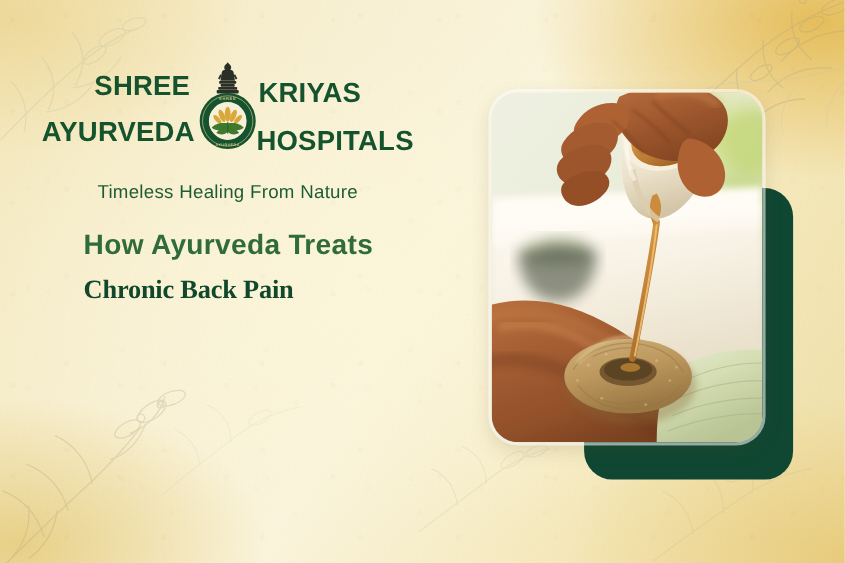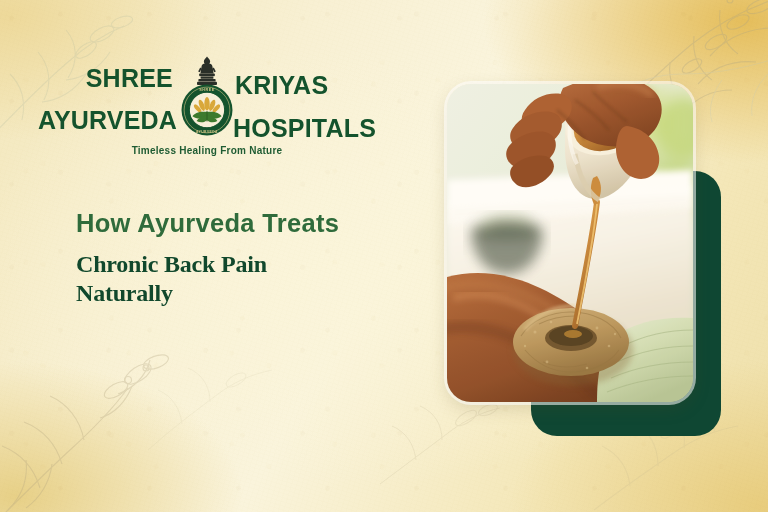--- a/index.html
+++ b/index.html
@@ -52,21 +52,21 @@
   .bot-tr{ right:-26px; top:-30px; width:270px; height:200px; opacity:.30; }
   .bot-bl{ left:-12px; bottom:-18px; width:230px; height:190px; opacity:.30; }
   .bot-br{ right:6px;  bottom:-6px;  width:190px; height:150px; opacity:.26; }
   .bot-mid{ left:370px; bottom:20px; width:140px; height:120px; opacity:.20; }
   .bot-ml{ left:140px; top:330px; width:150px; height:130px; opacity:.14; }
 
   
   .logo-block{
     position:absolute; left:62px; top:58px;
     width:290px; height:108px;
-    display:flex; flex-direction:column; align-items:center;
+    display:flex; flex-direction:column; align-items:center;gap:20px;
   }
   .logo-main{
     position:relative;
     width:290px; height:82px;
     display:flex; align-items:center; justify-content:center;
   }
   .logo-words{
     display:flex; flex-direction:column;
     align-items:center;
     line-height:1.0;
@@ -92,22 +92,22 @@
     width:72px; height:88px;
     display:flex; flex-direction:column; align-items:center;
     pointer-events:none;
   }
   .deity{ width:26px; height:30px; }
   .seal{ width:52px; height:52px; margin-top:-2px; }
 
   .tagline{
     margin-top:5px;
     font-family:"Liberation Sans", sans-serif;
-    font-weight:700;
-    font-size:10px;
+    font-weight:400;
+    font-size:17px;
     color:#1f5c33;
     letter-spacing:.25px;
     text-align:left;
   }
 
   
   .headline{
     position:absolute; left:76px; top:208px; width:340px;
   }
   .kicker{
@@ -305,21 +305,20 @@
       </div>
     </div>
 
     <div class="tagline" data-interactable="false">Timeless Healing From Nature</div>
   </div>
 
   <div class="headline" data-interactable="false">
     <div class="kicker" data-interactable="false">How Ayurveda Treats</div>
     <div class="title" data-interactable="false">
       <span data-interactable="false">Chronic Back Pain</span>
-      <span class="title-l2" data-interactable="false">Naturally</span>
     </div>
   </div>
 
   <div class="green-slab" data-interactable="false"></div>
 
   <div class="photo-frame" data-interactable="true">
     <svg class="photo" viewBox="0 0 246 318" preserveAspectRatio="xMidYMid slice" data-interactable="false">
       <defs>
         <linearGradient id="bgTop" x1="0" y1="0" x2="1" y2="1">
           <stop offset="0%" stop-color="#eef3ea"></stop>

